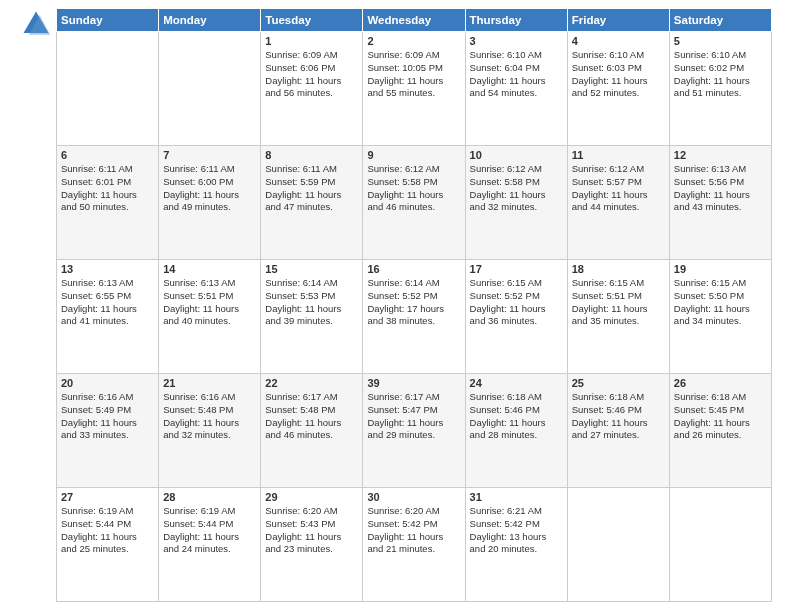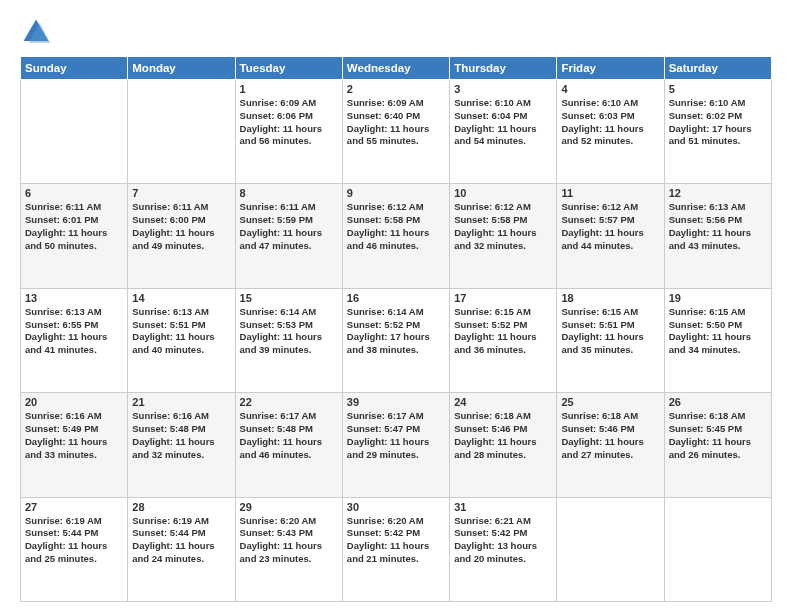--- a/index.html
+++ b/index.html
@@ -6,23 +6,23 @@
     body {
       width: 792px;
       height: 612px;
       font-family: Arial, sans-serif;
       background: #fff;
       overflow: hidden;
     }
     .page {
       width: 792px;
       height: 612px;
-      padding: 16px 20px 10px 20px;
-      display: flex;
-      flex-direction: column;
+      padding: 8px 20px 10px 20px;
+      display: flex;
+      flex-direction: row;
     }
     .header {
       display: flex;
       justify-content: space-between;
       align-items: flex-start;
       margin-bottom: 8px;
     }
     .logo {
       display: flex;
       align-items: center;
@@ -91,21 +91,20 @@
       font-size: 11px;
       font-weight: bold;
       display: block;
       margin-bottom: 2px;
     }
     .empty-cell {
       background: #fff !important;
     }
     .cell-content {
       line-height: 1.35;
-      font-weight: bold;
     }
   </style>
 </head>
 <body>
 
 <div class="page">
   <div class="header">
     <div class="logo">
       <svg class="logo-icon" viewBox="0 0 36 36">
         <polygon points="18,4 32,28 4,28" fill="#3a7abf"></polygon>
@@ -137,33 +136,33 @@
     <tbody id="calendar-body">
     <tr>
           <td class="empty-cell"></td>
           <td class="empty-cell"></td>
           <td>
             <span class="day-num">1</span>
             <div class="cell-content"><span>Sunrise: 6:09 AM</span><br><span>Sunset: 6:06 PM</span><br><span>Daylight: 11 hours and 56 minutes.</span></div>
           </td>
           <td>
             <span class="day-num">2</span>
-            <div class="cell-content"><span>Sunrise: 6:09 AM</span><br><span>Sunset: 6:40 PM</span><br><span>Daylight: 11 hours and 55 minutes.</span></div>
+            <div class="cell-content"><span>Sunrise: 6:09 AM</span><br><span>Sunset: 10:05 PM</span><br><span>Daylight: 11 hours and 55 minutes.</span></div>
           </td>
           <td>
             <span class="day-num">3</span>
             <div class="cell-content"><span>Sunrise: 6:10 AM</span><br><span>Sunset: 6:04 PM</span><br><span>Daylight: 11 hours and 54 minutes.</span></div>
           </td>
           <td>
             <span class="day-num">4</span>
             <div class="cell-content"><span>Sunrise: 6:10 AM</span><br><span>Sunset: 6:03 PM</span><br><span>Daylight: 11 hours and 52 minutes.</span></div>
           </td>
           <td>
             <span class="day-num">5</span>
-            <div class="cell-content"><span>Sunrise: 6:10 AM</span><br><span>Sunset: 6:02 PM</span><br><span>Daylight: 17 hours and 51 minutes.</span></div>
+            <div class="cell-content"><span>Sunrise: 6:10 AM</span><br><span>Sunset: 6:02 PM</span><br><span>Daylight: 11 hours and 51 minutes.</span></div>
           </td>
         </tr>
         <tr>
           <td>
             <span class="day-num">6</span>
             <div class="cell-content"><span>Sunrise: 6:11 AM</span><br><span>Sunset: 6:01 PM</span><br><span>Daylight: 11 hours and 50 minutes.</span></div>
           </td>
           <td>
             <span class="day-num">7</span>
             <div class="cell-content"><span>Sunrise: 6:11 AM</span><br><span>Sunset: 6:00 PM</span><br><span>Daylight: 11 hours and 49 minutes.</span></div>

